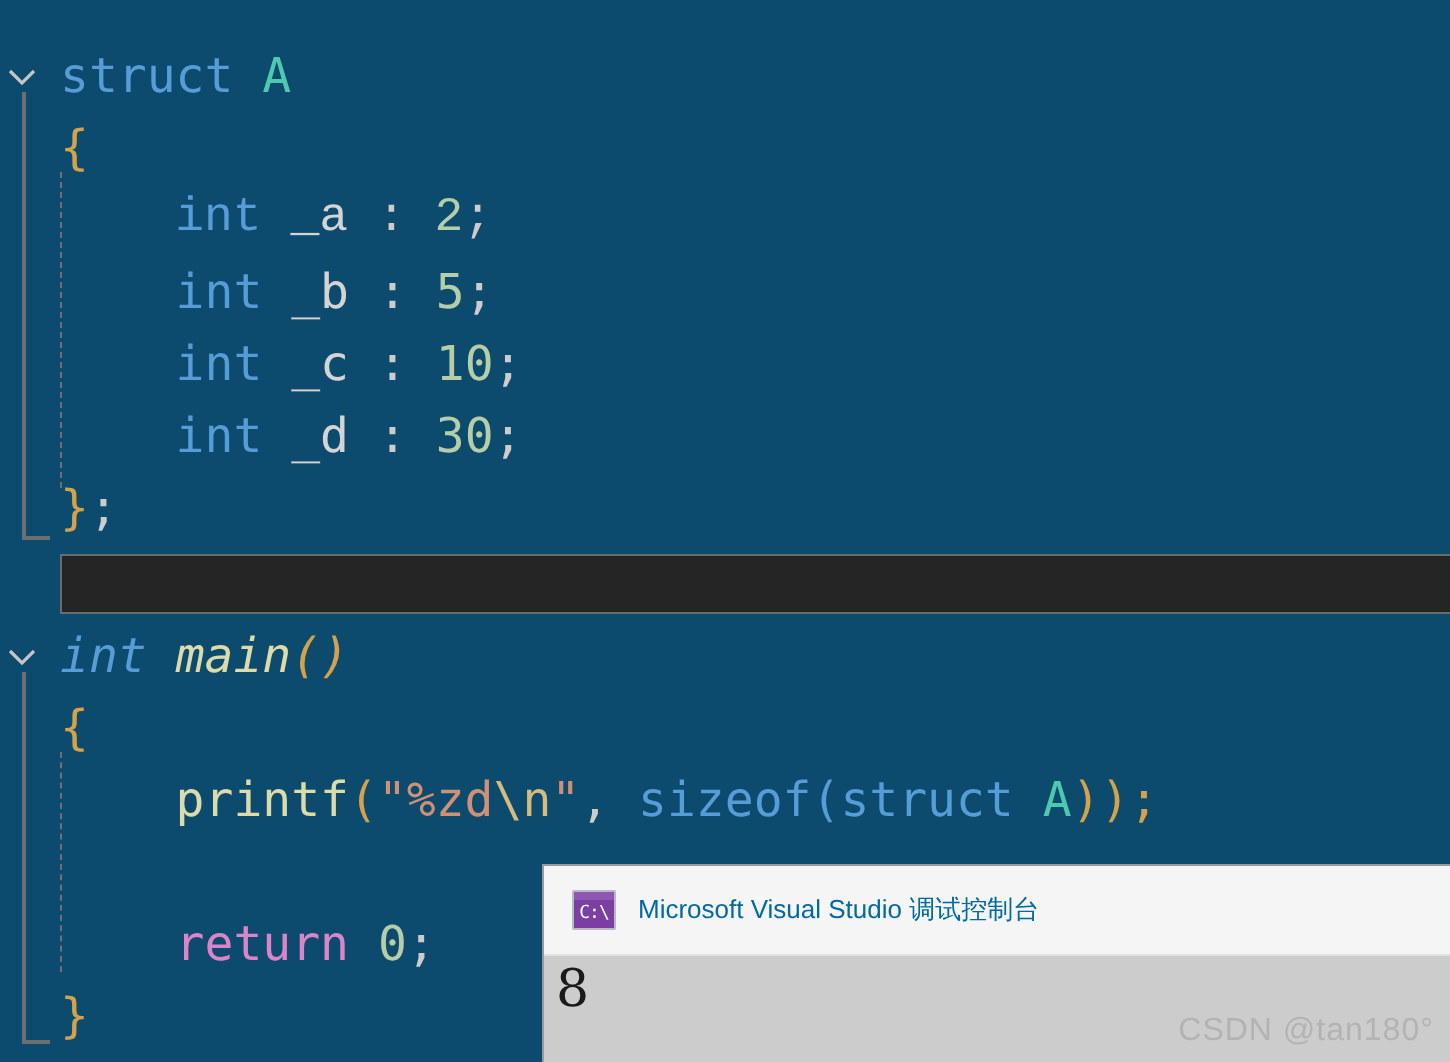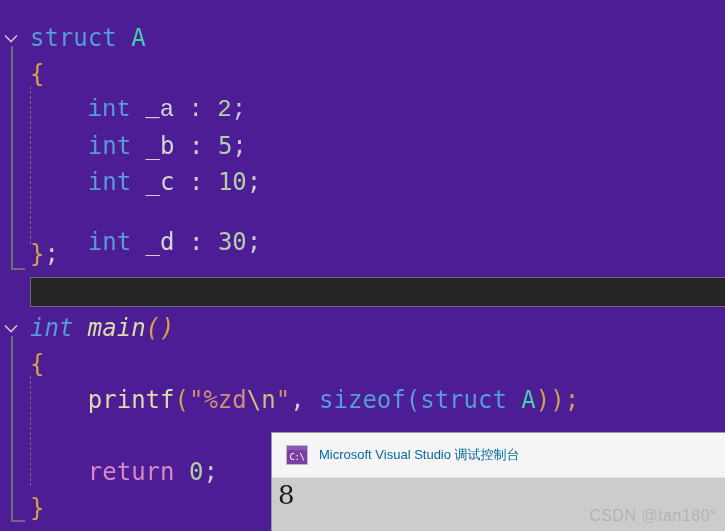--- a/index.html
+++ b/index.html
@@ -13,21 +13,21 @@
     height: 531px;
     background: #1f1f1f;
     overflow: hidden;
     font-family: "DejaVu Sans Mono", monospace;
   }
 
   
   .editor {
     position: absolute;
     inset: 0;
-    background: #4c1d95;
+    background: #0c4a6e;
   }
   .code-line {
     position: absolute;
     left: 0;
     height: 36px;
     line-height: 36px;
     white-space: pre;
     font-family: "DejaVu Sans Mono", monospace;
     font-size: 24px;
     letter-spacing: 0px;
@@ -200,21 +200,21 @@
     <div class="code-line" style="top:20px;left:30px;"><span class="t-kw">struct</span><span class="t-punct"> </span><span class="t-type">A</span></div>
 
     <div class="code-line" style="top:56px;left:30px;"><span class="t-brace1">{</span></div>
 
     <div class="code-line" style="top:92px;left:30px;font-family:Liberation Mono, monospace;"><span>    </span><span class="t-kw">int</span><span> </span><span class="t-var">_a</span><span> </span><span class="t-op">:</span><span> </span><span class="t-num">2</span><span class="t-punct">;</span></div>
 
     <div class="code-line" style="top:128px;left:30px;"><span>    </span><span class="t-kw">int</span><span> </span><span class="t-var">_b</span><span> </span><span class="t-op">:</span><span> </span><span class="t-num">5</span><span class="t-punct">;</span></div>
 
     <div class="code-line" style="top:164px;left:30px;"><span>    </span><span class="t-kw">int</span><span> </span><span class="t-var">_c</span><span> </span><span class="t-op">:</span><span> </span><span class="t-num">10</span><span class="t-punct">;</span></div>
 
-    <div class="code-line" style="top:200px;left:30px;margin-top:24px;"><span>    </span><span class="t-kw">int</span><span> </span><span class="t-var">_d</span><span> </span><span class="t-op">:</span><span> </span><span class="t-num">30</span><span class="t-punct">;</span></div>
+    <div class="code-line" style="top:200px;left:30px;"><span>    </span><span class="t-kw">int</span><span> </span><span class="t-var">_d</span><span> </span><span class="t-op">:</span><span> </span><span class="t-num">30</span><span class="t-punct">;</span></div>
 
     <div class="code-line" style="top:236px;left:30px;"><span class="t-brace1">}</span><span class="t-punct">;</span></div>
 
     <div class="code-line" style="top:310px;left:30px;font-style:italic;"><span class="t-kw">int</span><span> </span><span class="t-func">main</span><span class="t-brace1">()</span></div>
 
     <div class="code-line" style="top:346px;left:30px;"><span class="t-brace1">{</span></div>
 
     <div class="code-line" style="top:382px;left:30px;"><span>    </span><span class="t-func">printf</span><span class="t-brace1">(</span><span class="t-str">"</span><span class="t-str">%zd</span><span class="t-esc">\n</span><span class="t-str">"</span><span class="t-punct">,</span><span> </span><span class="t-kw">sizeof</span><span class="t-brace2">(</span><span class="t-kw">struct</span><span> </span><span class="t-type">A</span><span class="t-brace1">));</span></div>
 
     <div class="code-line" style="top:454px;left:30px;"><span>    </span><span class="t-ctrl">return</span><span> </span><span class="t-num">0</span><span class="t-punct">;</span></div>

